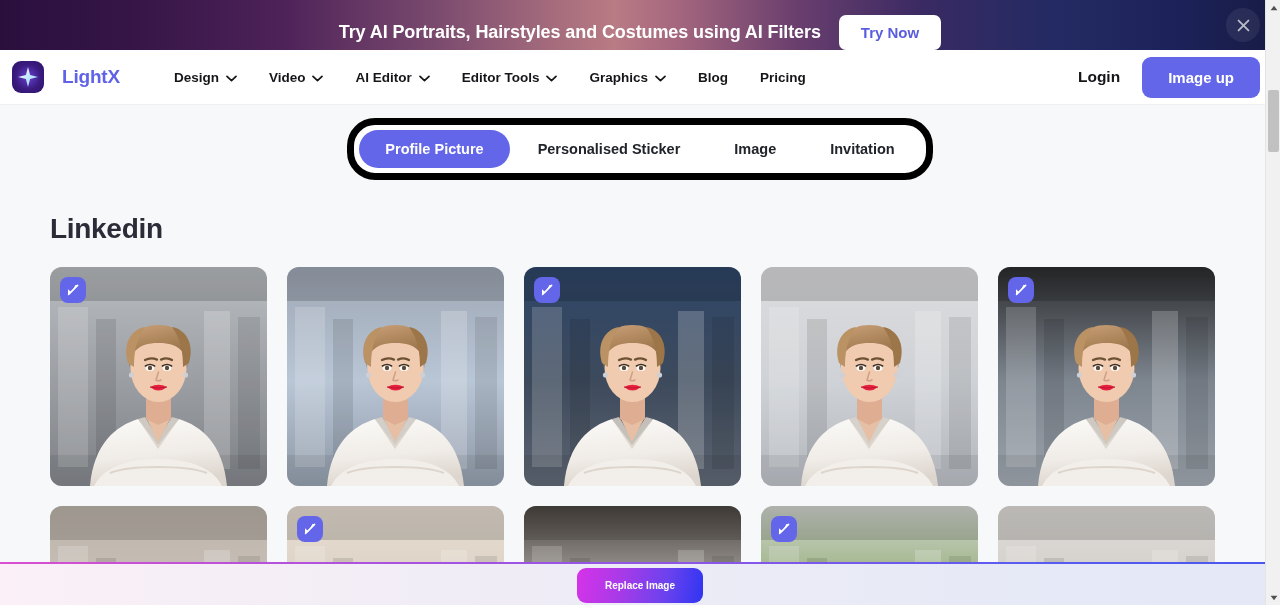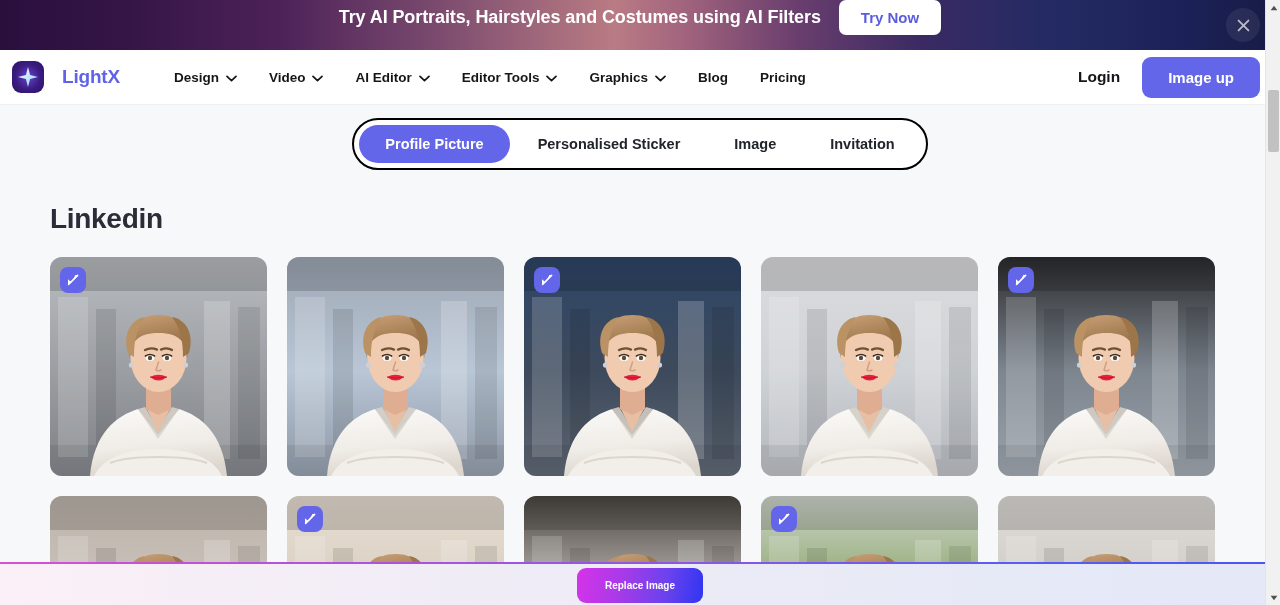--- a/index.html
+++ b/index.html
@@ -15,21 +15,21 @@
   .promo-banner {
     position: relative;
     height: 50px;
     width: 1280px;
     background: linear-gradient(90deg,
        #2a0f3d 0%, #351546 10%, #4d2259 22%,
        #7a4a6e 34%, #a46b7c 43%, #b97b84 48%,
        #a4667e 53%, #6b3f6e 62%, #3a2a63 72%,
        #242a63 82%, #1c2259 92%, #171b44 100%);
     display: flex;
-    align-items: flex-start;
+    align-items: flex-end;
     justify-content: center;
     overflow: hidden;
   }
   .promo-inner { display: flex; align-items: center; gap: 18px; }
   .promo-text {
     color: #ffffff;
     font-size: 18px;
     font-weight: bold;
     letter-spacing: -0.1px;
     white-space: nowrap;
@@ -120,21 +120,21 @@
     width: 1280px;
     background: #f7f8f9;
     display: flex;
     justify-content: center;
     padding: 13px 0 11px 0;
   }
   .tabs-pill {
     display: flex;
     align-items: flex-end;
     background: #ffffff;
-    border: 2px solid #000000;
+    border: 7px solid #000000;
     border-radius: 28px;
     padding: 5px;
     gap: 2px;
   }
   .tab {
     font-size: 14.5px;
     font-weight: bold;
     color: #22242b;
     padding: 11px 26px;
     border-radius: 22px;

